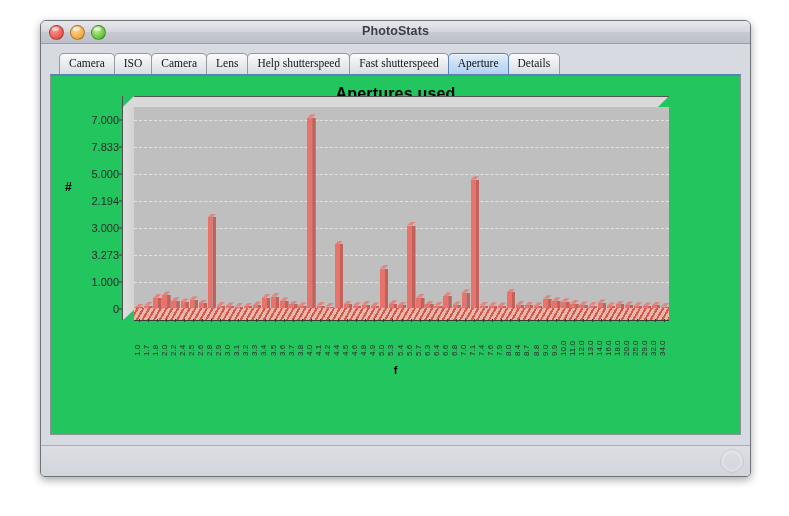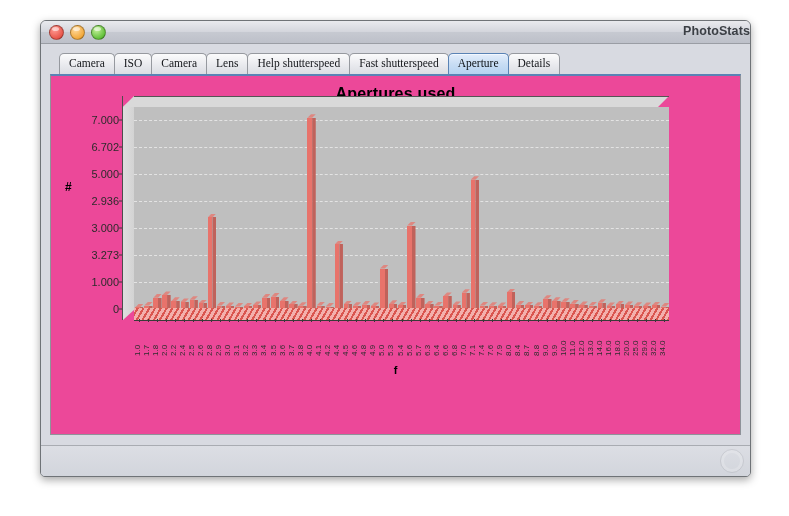--- a/index.html
+++ b/index.html
@@ -55,21 +55,21 @@
     width: 7px; height: 4px;
     border-radius: 50%;
     background: rgba(255,255,255,0.55);
   }
   .light.close  { background: radial-gradient(circle at 35% 30%, #ff9a92, #e8564b 70%, #b8352c); }
   .light.min    { background: radial-gradient(circle at 35% 30%, #ffd89a, #f2a93c 70%, #bf7d18); }
   .light.max    { background: radial-gradient(circle at 35% 30%, #c3f09a, #63c13b 70%, #3f8f23); }
 
   #window-title {
     position: absolute; left: 0; right: 0; top: 3px;
-    text-align: right;
+    text-align: center;
     font-size: 12.5px;
     font-weight: bold;
     color: #3b3f45;
     letter-spacing: 0.1px;
   }
 
   
   #menubar {
     height: 21px;
     background: linear-gradient(to bottom, #f4f5f7 0%, #e6e7eb 60%, #dcdee3 100%);
@@ -124,21 +124,21 @@
     background: linear-gradient(to bottom, #e4eefb 0%, #c8ddf4 50%, #b6d2f0 100%);
     border-color: #5a83b5;
     color: #0b1015;
     z-index: 4;
     box-shadow: inset 0 1px 0 #f2f8ff;
   }
 
   
   #chart-card {
     flex: 1 1 auto;
-    background: #ec4899;
+    background: #22c55e;
     border: 1px solid #8f9299;
     border-top: 2px solid #5a83b5;
     margin-bottom: 0;
     position: relative;
     overflow: hidden;
   }
 
   #chart-title {
     position: absolute;
     left: 0; right: 0; top: 9px;
@@ -373,25 +373,25 @@
           <div id="ylabel">#</div>
           <div id="yticks">
               <div class="ytick" style="top: 213px;">0</div>
               <div class="ytick-mark" style="top: 213px;"></div>
               <div class="ytick" style="top: 186.067px;">1.000</div>
               <div class="ytick-mark" style="top: 186.067px;"></div>
               <div class="ytick" style="top: 159.133px;">3.273</div>
               <div class="ytick-mark" style="top: 159.133px;"></div>
               <div class="ytick" style="top: 132.2px;">3.000</div>
               <div class="ytick-mark" style="top: 132.2px;"></div>
-              <div class="ytick" style="top: 105.267px;">2.936</div>
+              <div class="ytick" style="top: 105.267px;">2.194</div>
               <div class="ytick-mark" style="top: 105.267px;"></div>
               <div class="ytick" style="top: 78.3333px;">5.000</div>
               <div class="ytick-mark" style="top: 78.3333px;"></div>
-              <div class="ytick" style="top: 51.4px;">6.702</div>
+              <div class="ytick" style="top: 51.4px;">7.833</div>
               <div class="ytick-mark" style="top: 51.4px;"></div>
               <div class="ytick" style="top: 24.4667px;">7.000</div>
               <div class="ytick-mark" style="top: 24.4667px;"></div>
             </div>
 
           <div id="plotbox">
             <div id="left-wall"></div>
             <div id="top-face"></div>
             <div id="floor">
                 <div class="grid-line" style="top: 175.067px;"></div>

